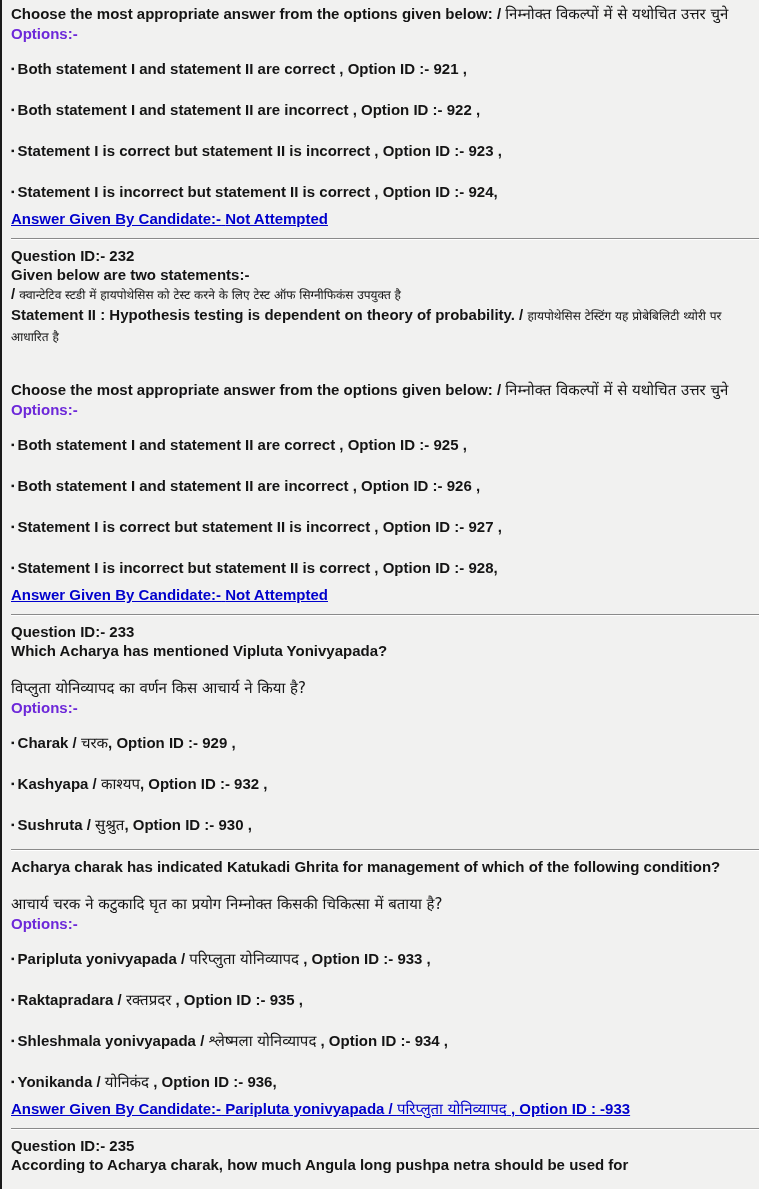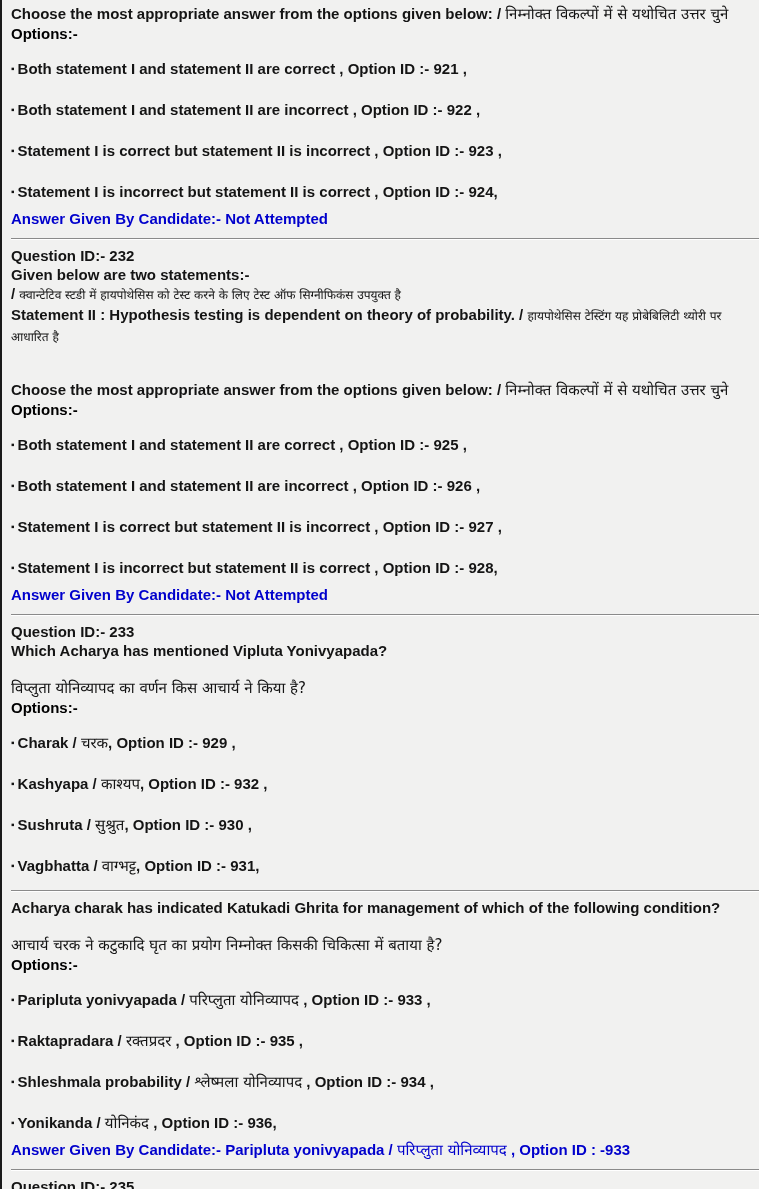--- a/index.html
+++ b/index.html
@@ -11,25 +11,25 @@
   .page{
     box-sizing:border-box;width:759px;height:1189px;
     border-left:2px solid #1a1a1a;
     padding:4px 0 0 9px;
     color:#141414;font-weight:bold;font-size:15px;
   }
   .line{line-height:19px;min-height:19px;}
   .en{font-weight:bold;}
   .hi{font-family:"DejaVu Sans",sans-serif;font-weight:normal;font-size:15px;}
   .hi.small{font-size:12px;}
-  .blue{color:#000000;}
+  .blue{color:#6d28d9;}
   .opt{margin-top:12px;line-height:27px;white-space:nowrap;}
   .one-line{white-space:nowrap;}
   .bullet{font-size:10px;margin-right:3px;position:relative;top:-2px;}
-  .answer{margin-top:2px;line-height:20px;color:#0000cc;white-space:nowrap;}
+  .answer{margin-top:2px;line-height:20px;color:#0000cc;white-space:nowrap;text-decoration:underline;}
   .answer .hi{color:#0000cc;}
   .divider{
     border:none;height:0;
     border-top:1px solid #8a8a8a;border-bottom:1px solid #ffffff;
     margin:9px 0 6px 0;
   }
   .gap-sm{margin-top:18px;}
   .gap-lg{margin-top:33px;}
 </style>
 </head>
@@ -66,32 +66,31 @@
   <hr class="divider">
 
   <section>
     <div class="line">Question ID:- 233</div>
     <div class="line">Which Acharya has mentioned Vipluta Yonivyapada?</div>
     <div class="line gap-sm"><span class="hi">विप्लुता योनिव्यापद का वर्णन किस आचार्य ने किया है?</span></div>
     <div class="line blue">Options:-</div>
     <div class="opt"><span class="bullet">▪</span><span class="en">Charak / </span><span class="hi">चरक</span><span class="en">, Option ID :- 929 ,</span></div>
     <div class="opt"><span class="bullet">▪</span><span class="en">Kashyapa / </span><span class="hi">काश्यप</span><span class="en">, Option ID :- 932 ,</span></div>
     <div class="opt"><span class="bullet">▪</span><span class="en">Sushruta / </span><span class="hi">सुश्रुत</span><span class="en">, Option ID :- 930 ,</span></div>
-    <div class="opt"><span class="bullet">▪</span><span class="en">Vagbhatta / </span><span class="hi">वाग्भट्ट</span><span class="en">, Option ID :- 931,</span></div>
   </section>
 
   <hr class="divider">
 
   <section>
     <div class="line">Acharya charak has indicated Katukadi Ghrita for management of which of the following condition?</div>
     <div class="line gap-sm"><span class="hi">आचार्य चरक ने कटुकादि घृत का प्रयोग निम्नोक्त किसकी  चिकित्सा में बताया है?</span></div>
     <div class="line blue">Options:-</div>
     <div class="opt"><span class="bullet">▪</span><span class="en">Paripluta yonivyapada / </span><span class="hi">परिप्लुता योनिव्यापद</span><span class="en"> , Option ID :- 933 ,</span></div>
     <div class="opt"><span class="bullet">▪</span><span class="en">Raktapradara / </span><span class="hi">रक्तप्रदर</span><span class="en"> , Option ID :- 935 ,</span></div>
-    <div class="opt"><span class="bullet">▪</span><span class="en">Shleshmala probability / </span><span class="hi">श्लेष्मला योनिव्यापद</span><span class="en"> , Option ID :- 934 ,</span></div>
+    <div class="opt"><span class="bullet">▪</span><span class="en">Shleshmala yonivyapada / </span><span class="hi">श्लेष्मला योनिव्यापद</span><span class="en"> , Option ID :- 934 ,</span></div>
     <div class="opt"><span class="bullet">▪</span><span class="en">Yonikanda / </span><span class="hi">योनिकंद</span><span class="en"> , Option ID :- 936,</span></div>
     <div class="answer"><span class="en">Answer Given By Candidate:-</span><span class="en"> Paripluta yonivyapada / </span><span class="hi">परिप्लुता योनिव्यापद</span><span class="en"> , Option ID : -933</span></div>
   </section>
 
   <hr class="divider">
 
   <section>
     <div class="line">Question ID:- 235</div>
     <div class="line one-line">According to Acharya charak, how much Angula long pushpa netra should be used for</div>
   </section>

